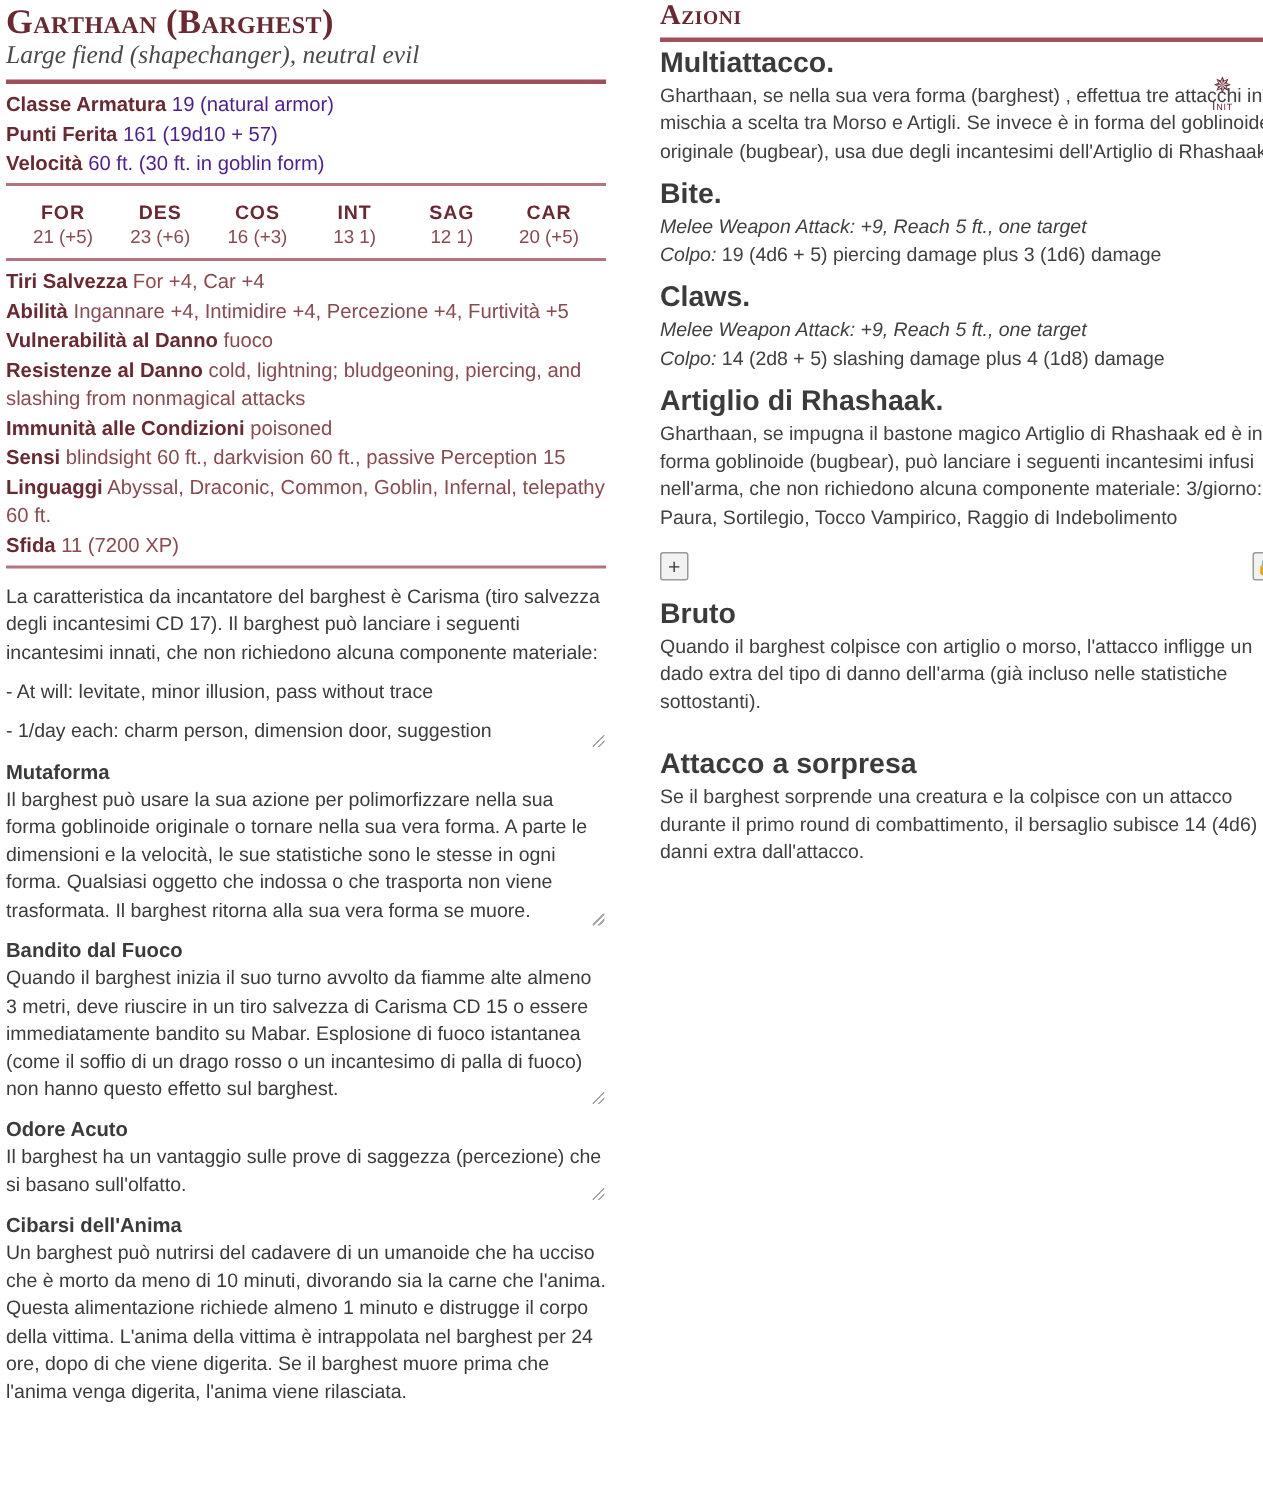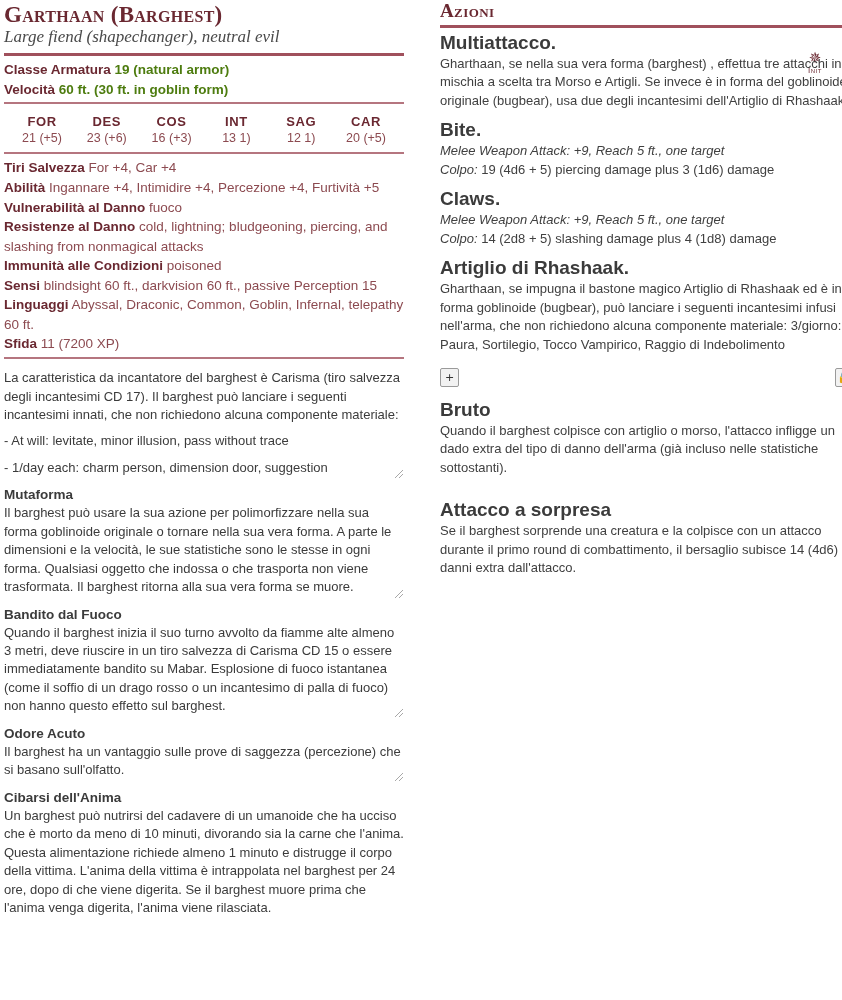--- a/index.html
+++ b/index.html
@@ -53,21 +53,21 @@
     background: #b5757f;
   }
 
   
   .attrline {
     font-size: 13.5px;
     color: #7d2b35;
     line-height: 1.45;
   }
   .attrline b { color: #6a2831; }
-  .attrline .val { color: #4d7c0f; font-weight: bold; }
+  .attrline .val { color: #4c1d95; font-weight: normal; }
 
   
   .init-badge {
     position: absolute;
     right: 10px;
     top: 50px;
     width: 34px;
     text-align: center;
     color: #6a2831;
   }
@@ -198,20 +198,24 @@
     </div>
 
     <hr class="rule">
 
     <div>
       <div class="attrline">
         <b>Classe Armatura</b>
         <span class="val">19 (natural armor)</span>
       </div>
       <div class="attrline">
+        <b>Punti Ferita</b>
+        <span class="val">161 (19d10 + 57)</span>
+      </div>
+      <div class="attrline">
         <b>Velocità</b>
         <span class="val">60 ft. (30 ft. in goblin form)</span>
       </div>
     </div>
 
     <hr class="rule thin">
 
     <div class="abilities">
       <div class="ab">
         <div class="name">FOR</div>

